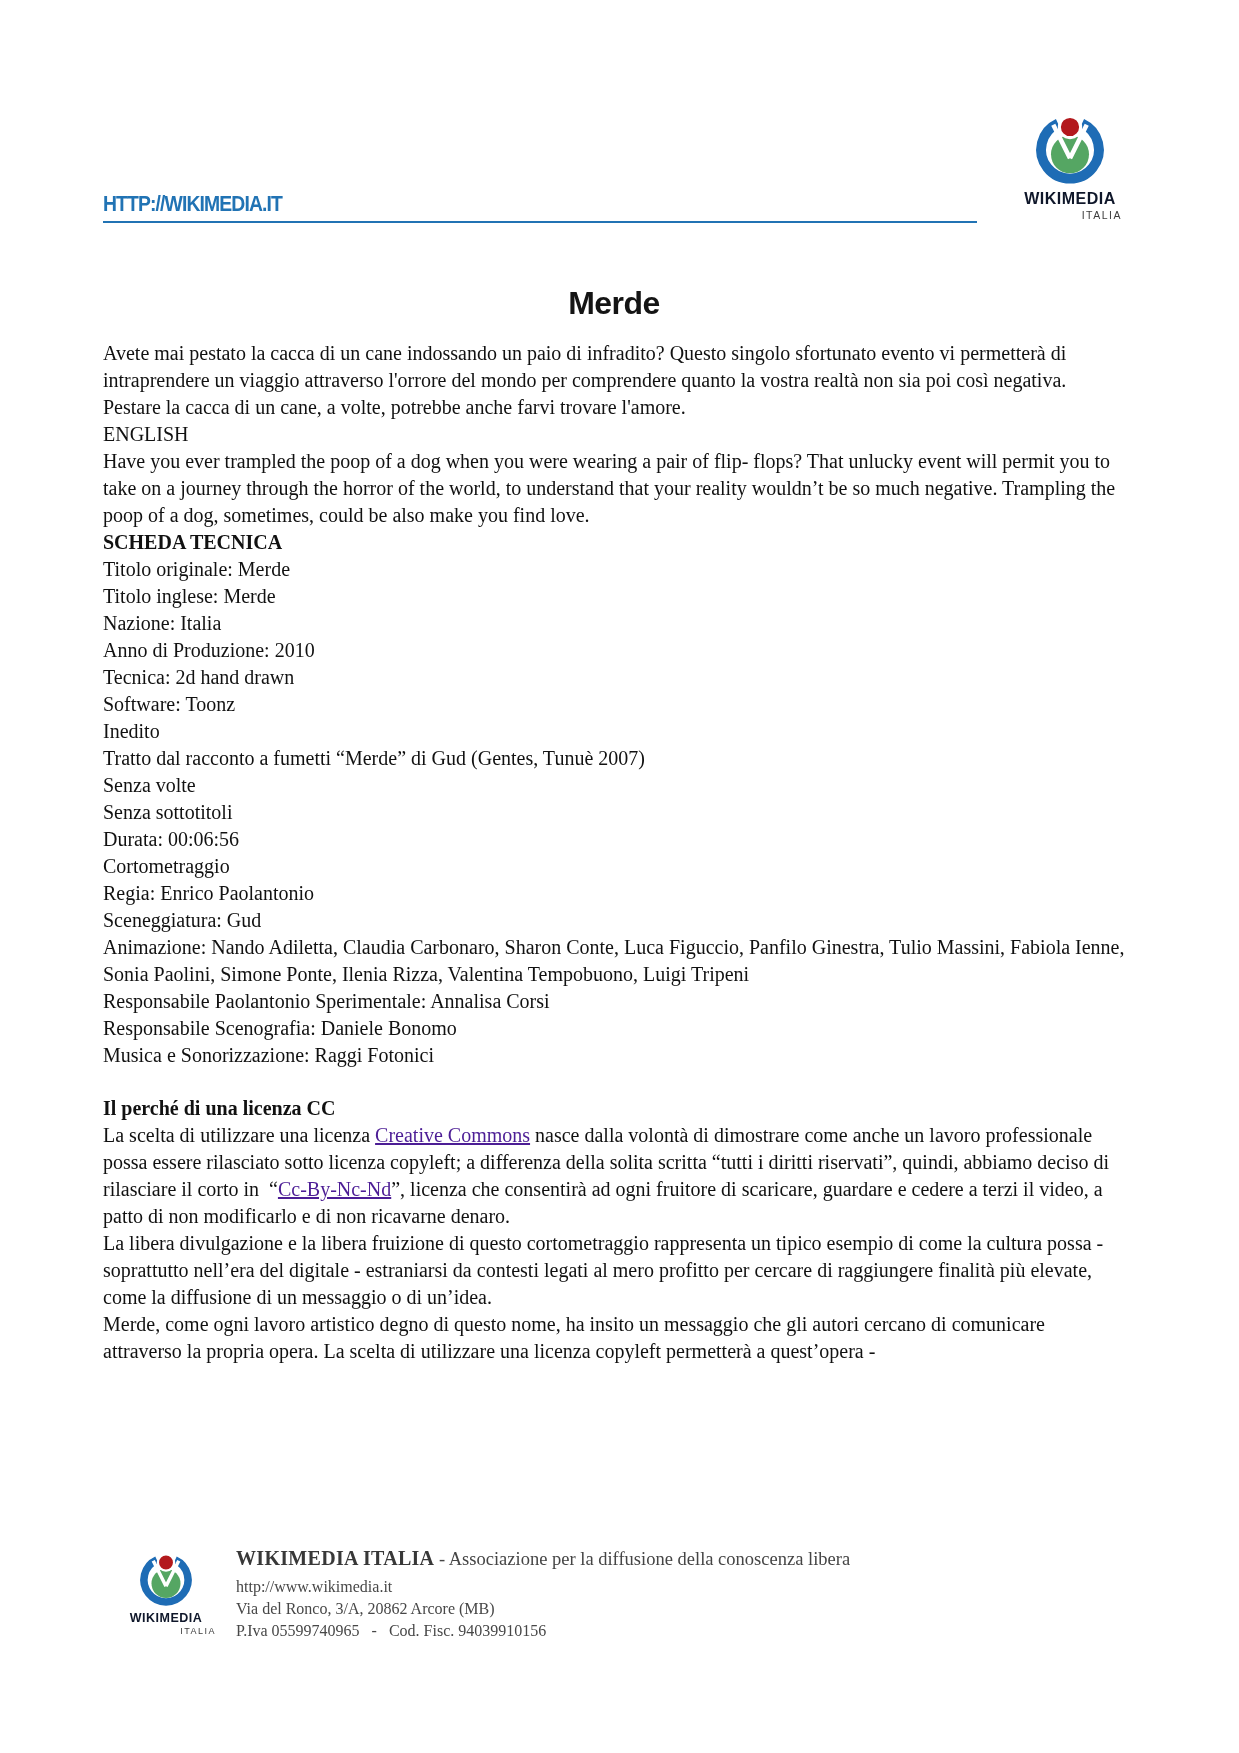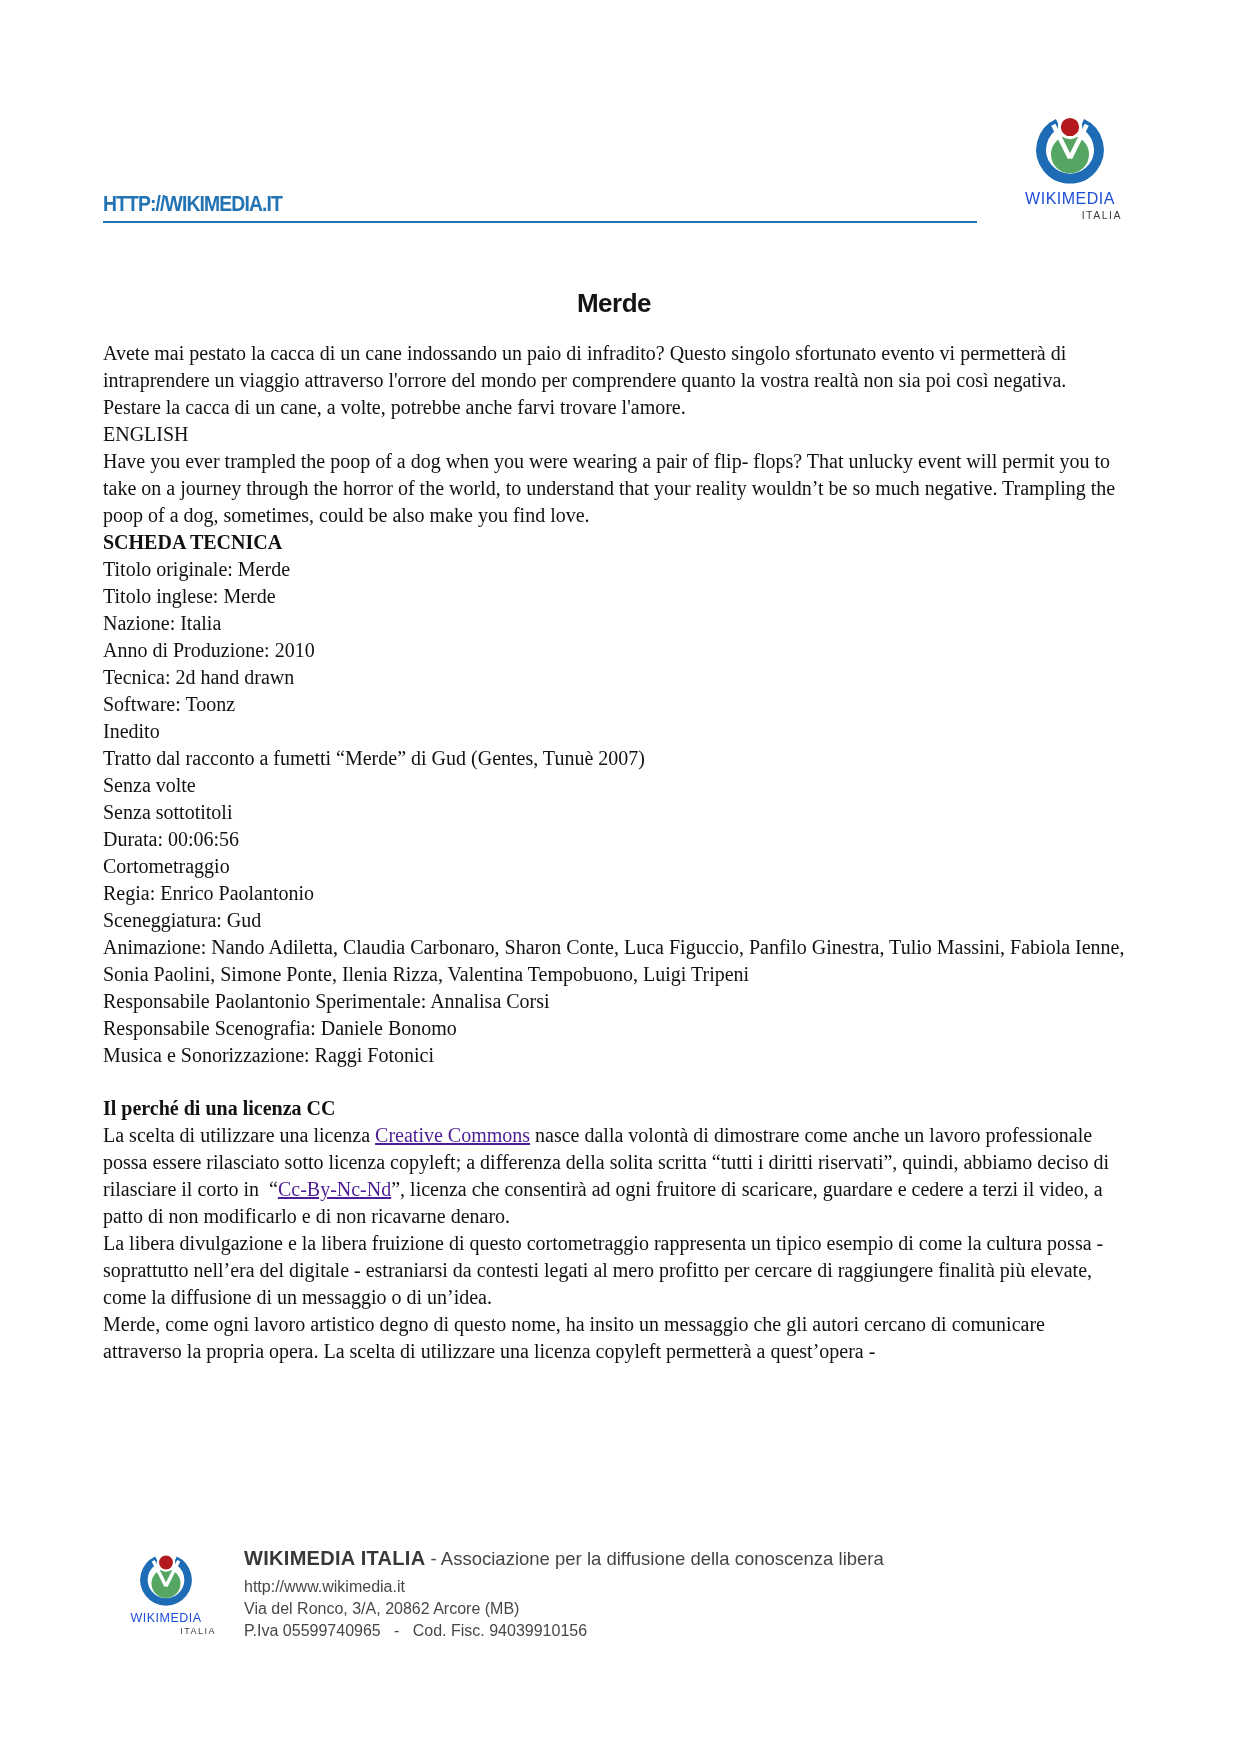--- a/index.html
+++ b/index.html
@@ -22,51 +22,51 @@
   }
   .header-rule{
     position:absolute;left:103px;top:221px;
     width:874px;height:2px;background:#2173B4;
   }
   .logo{position:absolute;text-align:center;}
   .logo-header{left:1018px;top:108px;width:104px;}
   .logo-footer{left:116px;top:1548px;width:100px;}
   .logo-brand{
     font-family:"Liberation Sans", sans-serif;
-    font-weight:normal;color:#1d4ed8;letter-spacing:.5px;
+    font-weight:bold;color:#0f172a;letter-spacing:.5px;
   }
   .logo-sub{
     font-family:"Liberation Sans", sans-serif;
     color:#3c3c3c;letter-spacing:1.5px;text-align:right;
   }
   .logo-header .logo-brand{font-size:16px;margin-top:2px;}
   .logo-header .logo-sub{font-size:10.5px;margin-top:1px;}
   .logo-footer .logo-brand{font-size:12.5px;margin-top:1px;}
   .logo-footer .logo-sub{font-size:9px;margin-top:1px;}
   
   .content{
     position:absolute;left:103px;top:286px;width:1022px;
     font-size:20px;line-height:27px;
   }
   .content p{margin:0;}
   h1.doc-title{
     margin:0 0 20px 0;text-align:center;
     font-family:"Liberation Sans", sans-serif;
-    font-size:26px;line-height:34px;font-weight:bold;color:#141414;
+    font-size:32px;line-height:34px;font-weight:bold;color:#141414;
     letter-spacing:-.5px;
   }
   .plain-head{margin-top:26px;}
   .bold-head{margin-top:32px;font-weight:bold;}
   .tight-list div{white-space:normal;}
   .gap-sm{margin-top:26px;}
   a.body-link{color:#4c1d95;}
   
   .footer-text{
     position:absolute;left:236px;top:1546px;width:780px;
-    font-family:Liberation Sans, sans-serif;color:#454545;margin-left:8px;
+    font-family:Liberation Serif, serif;color:#454545;
   }
   .footer-org{font-size:18.5px;line-height:24px;}
   .footer-org .org-bold{font-weight:bold;font-size:20px;color:#383838;letter-spacing:.3px;}
   .footer-lines{margin-top:5px;font-size:16px;line-height:22px;color:#474747;}
 </style>
 </head>
 <body>
 
 <div class="page">
 

